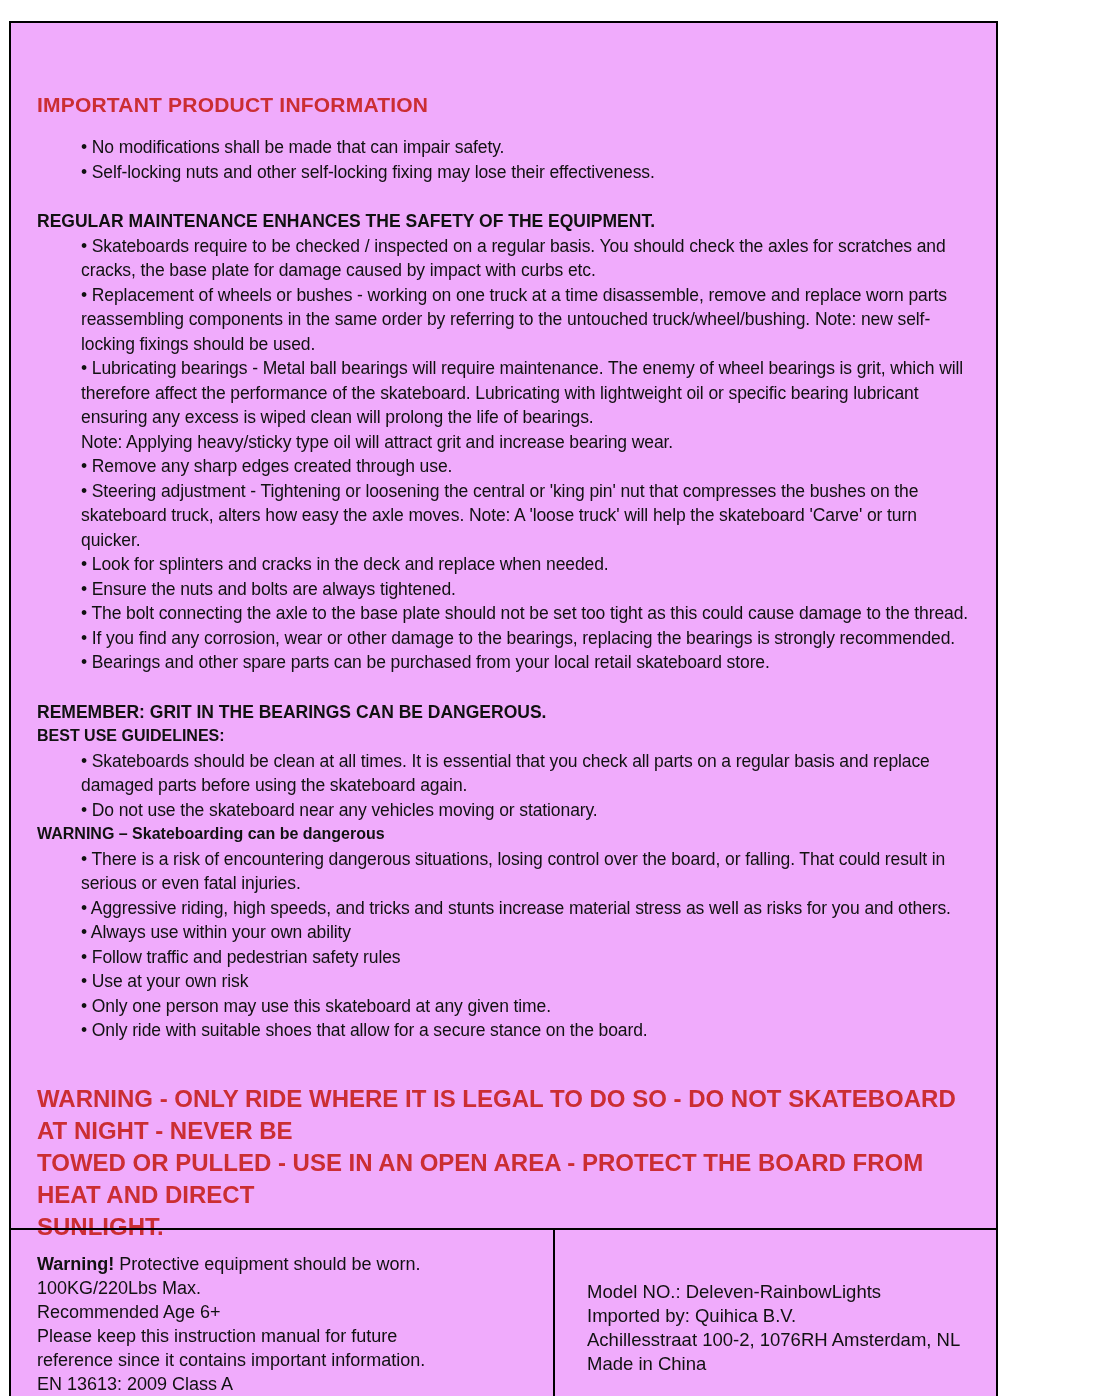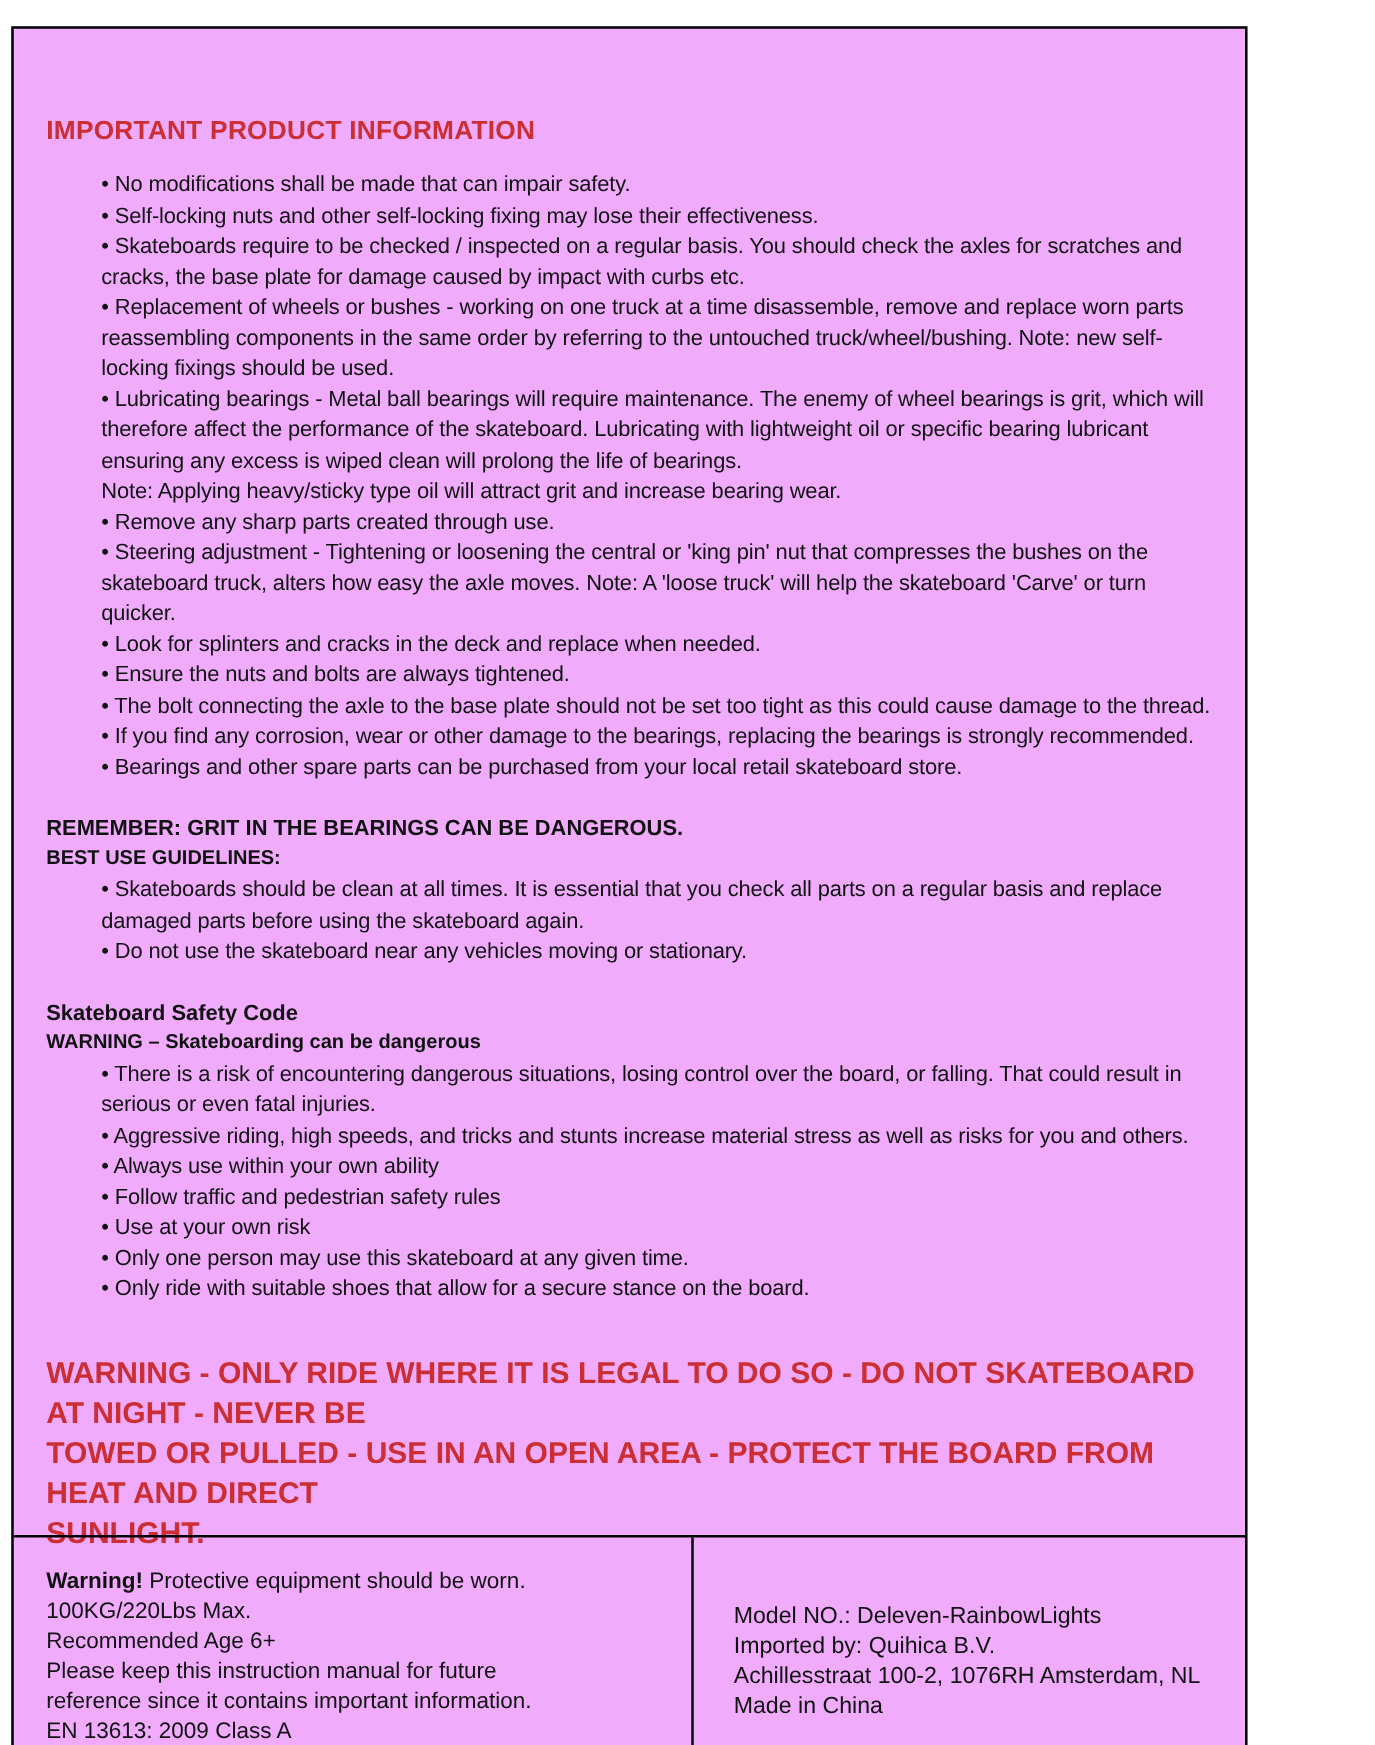--- a/index.html
+++ b/index.html
@@ -86,38 +86,38 @@
 <body>
 
 <div class="page">
   <div class="content">
 
     <div class="doc-title">IMPORTANT PRODUCT INFORMATION</div>
 
     <div class="para">• No modifications shall be made that can impair safety.</div>
     <div class="para">• Self-locking nuts and other self-locking fixing may lose their effectiveness.</div>
 
+    <div class="section-heading">REGULAR MAINTENANCE ENHANCES THE SAFETY OF THE EQUIPMENT.</div>
     <div class="para">• Skateboards require to be checked / inspected on a regular basis. You should check the axles for scratches and cracks, the base plate for damage caused by impact with curbs etc.</div>
     <div class="para">• Replacement of wheels or bushes - working on one truck at a time disassemble, remove and replace worn parts reassembling components in the same order by referring to the untouched truck/wheel/bushing. Note: new self-locking fixings should be used.</div>
     <div class="para">• Lubricating bearings - Metal ball bearings will require maintenance. The enemy of wheel bearings is grit, which will therefore affect the performance of the skateboard. Lubricating with lightweight oil or specific bearing lubricant ensuring any excess is wiped clean will prolong the life of bearings.</div>
     <div class="para">Note: Applying heavy/sticky type oil will attract grit and increase bearing wear.</div>
-    <div class="para">• Remove any sharp parts created through use.</div>
+    <div class="para">• Remove any sharp edges created through use.</div>
     <div class="para">• Steering adjustment - Tightening or loosening the central or 'king pin' nut that compresses the bushes on the skateboard truck, alters how easy the axle moves. Note: A 'loose truck' will help the skateboard 'Carve' or turn quicker.</div>
     <div class="para">• Look for splinters and cracks in the deck and replace when needed.</div>
     <div class="para">• Ensure the nuts and bolts are always tightened.</div>
     <div class="para">• The bolt connecting the axle to the base plate should not be set too tight as this could cause damage to the thread.</div>
     <div class="para">• If you find any corrosion, wear or other damage to the bearings, replacing the bearings is strongly recommended.</div>
     <div class="para">• Bearings and other spare parts can be purchased from your local retail skateboard store.</div>
 
     <div class="section-heading">REMEMBER: GRIT IN THE BEARINGS CAN BE DANGEROUS.</div>
     <div class="sub-heading">BEST USE GUIDELINES:</div>
     <div class="para">• Skateboards should be clean at all times. It is essential that you check all parts on a regular basis and replace damaged parts before using the skateboard again.</div>
     <div class="para">• Do not use the skateboard near any vehicles moving or stationary.</div>
 
-    <div class="section-heading">Skateboard Safety Code</div>
     <div class="sub-heading">WARNING – Skateboarding can be dangerous</div>
     <div class="para">• There is a risk of encountering dangerous situations, losing control over the board, or falling. That could result in serious or even fatal injuries.</div>
     <div class="para">• Aggressive riding, high speeds, and tricks and stunts increase material stress as well as risks for you and others.</div>
     <div class="para">• Always use within your own ability</div>
     <div class="para">• Follow traffic and pedestrian safety rules</div>
     <div class="para">• Use at your own risk</div>
     <div class="para">• Only one person may use this skateboard at any given time.</div>
     <div class="para">• Only ride with suitable shoes that allow for a secure stance on the board.</div>
 
     <div class="red-warning">

